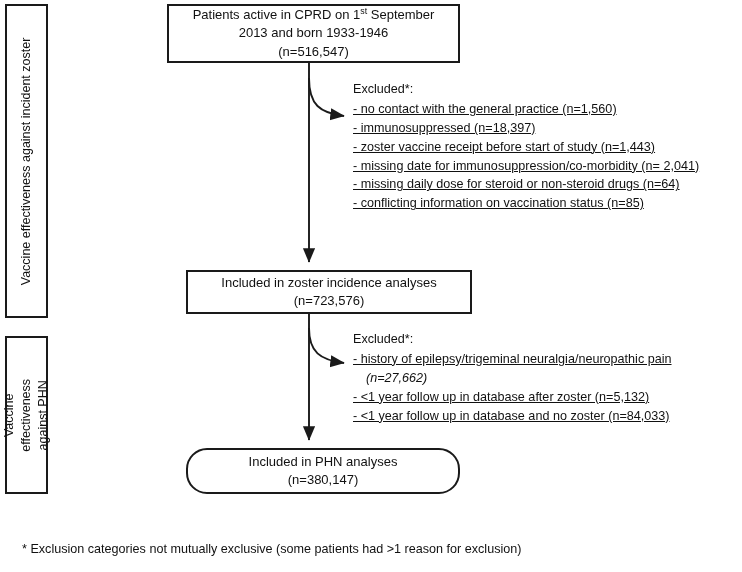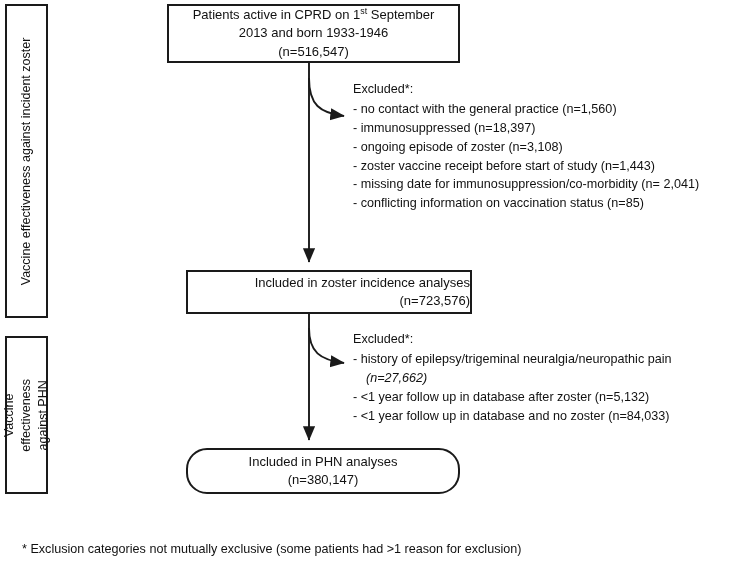--- a/index.html
+++ b/index.html
@@ -80,21 +80,20 @@
     left: 167px;
     top: 4px;
     width: 293px;
     height: 59px;
   }
   #box-incidence {
     left: 186px;
     top: 270px;
     width: 286px;
     height: 44px;
-    align-items: flex-end;
   }
   #box-phn {
     left: 186px;
     top: 448px;
     width: 274px;
     height: 46px;
     border-radius: 21px;
   }
 
   
@@ -104,20 +103,21 @@
     line-height: 1.50;
     color: #111111;
   }
   .excl-block .excl-title {
     display: block;
     margin-bottom: 1px;
   }
   .excl-block .excl-item {
     display: block;
     white-space: nowrap;
+    text-decoration: underline;
   }
   .excl-block .cont {
     display: block;
     padding-left: 13px;
     white-space: nowrap;
     font-style: italic;
   }
   #excl-incidence {
     left: 353px;
     top: 80px;
@@ -176,23 +176,23 @@
 
   <div class="flow-box" id="box-phn">
     <span class="ln">Included in PHN analyses</span>
     <span class="ln">(n=380,147)</span>
   </div>
 
   <div class="excl-block" id="excl-incidence">
     <span class="excl-title">Excluded*:</span>
     <span class="excl-item">- no contact with the general practice (n=1,560)</span>
     <span class="excl-item">- immunosuppressed (n=18,397)</span>
-    <span class="excl-item">- ongoing episode of zoster (n=3,108)</span>
     <span class="excl-item">- zoster vaccine receipt before start of study (n=1,443)</span>
     <span class="excl-item">- missing date for immunosuppression/co-morbidity (n= 2,041)</span>
+    <span class="excl-item">- missing daily dose for steroid or non-steroid drugs (n=64)</span>
     <span class="excl-item">- conflicting information on vaccination status (n=85)</span>
   </div>
 
   <div class="excl-block" id="excl-phn">
     <span class="excl-title">Excluded*:</span>
     <span class="excl-item">- history of epilepsy/trigeminal neuralgia/neuropathic pain</span>
     <span class="cont">(n=27,662)</span>
     <span class="excl-item">- &lt;1 year follow up in database after zoster (n=5,132)</span>
     <span class="excl-item">- &lt;1 year follow up in database and no zoster (n=84,033)</span>
   </div>

